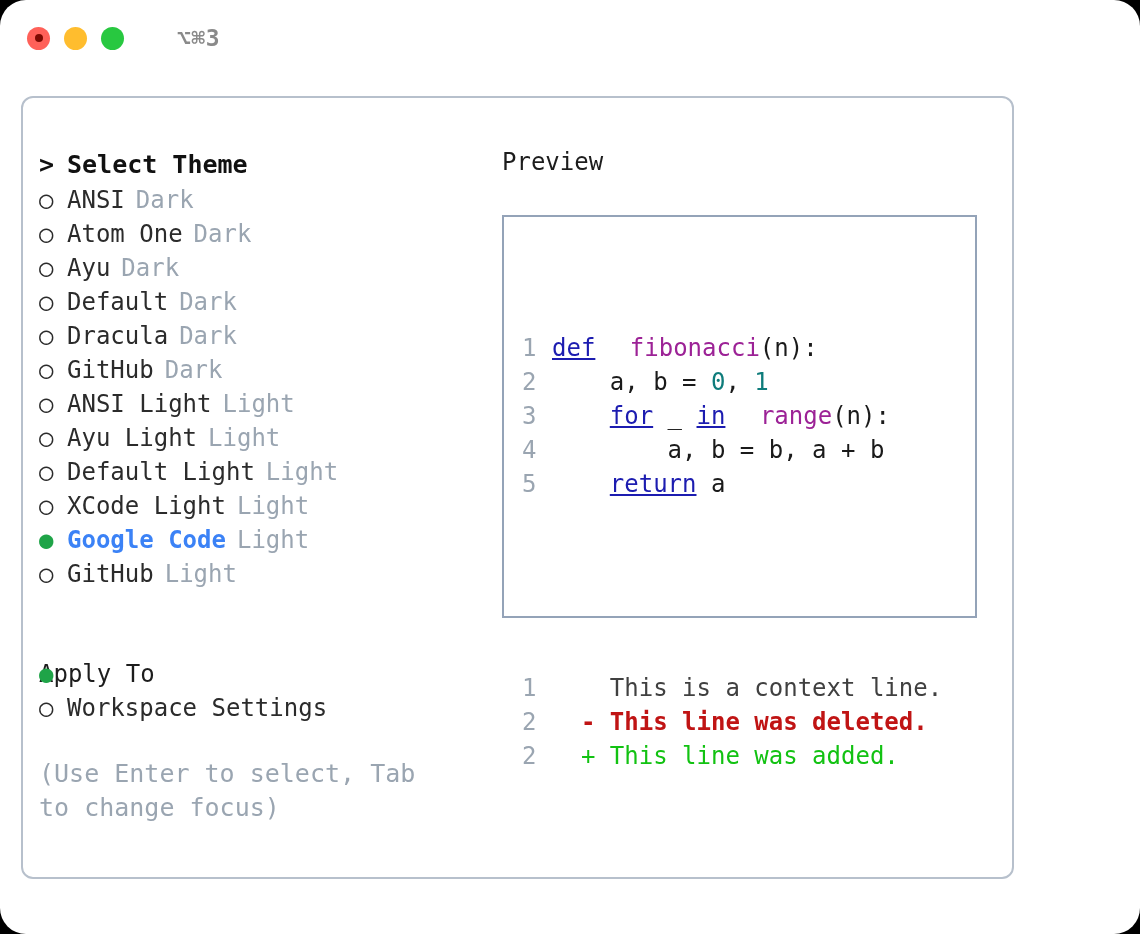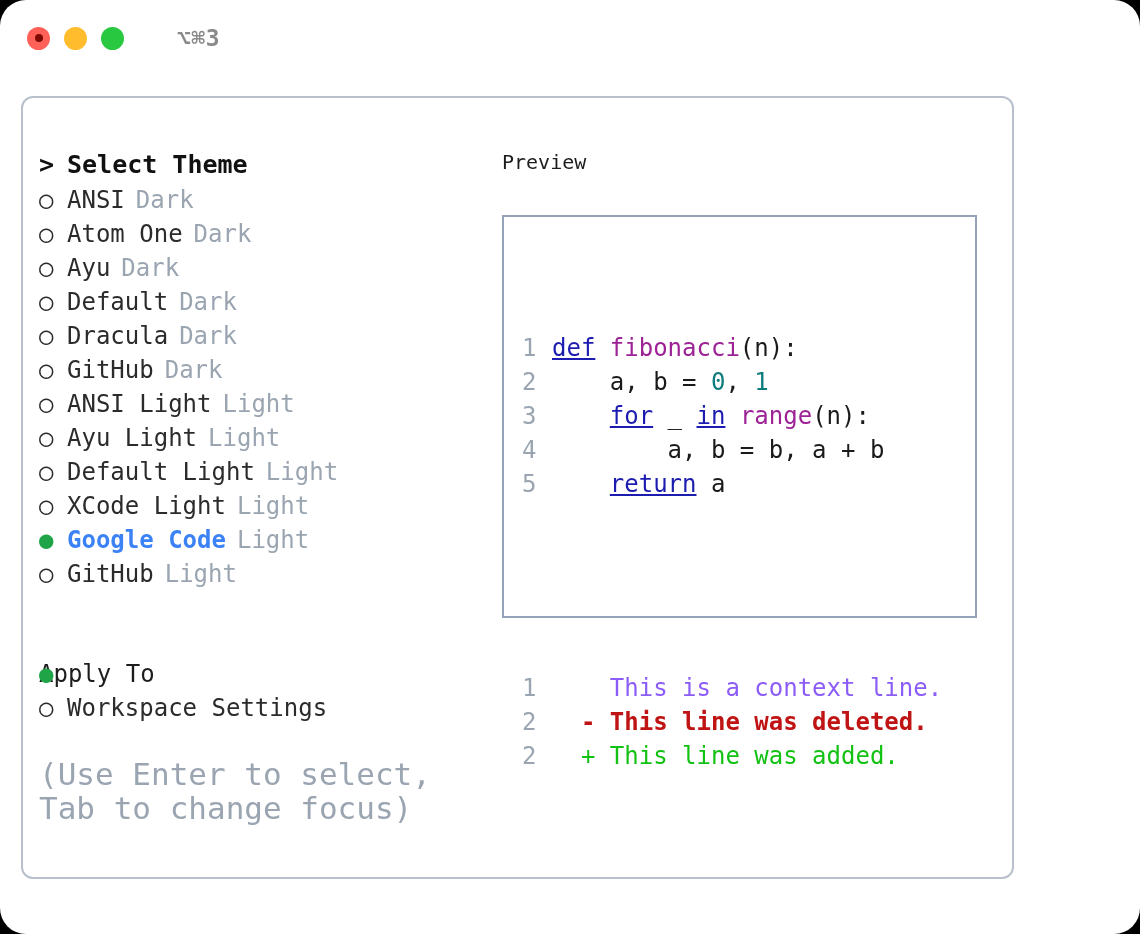--- a/index.html
+++ b/index.html
@@ -135,35 +135,35 @@
     display: flex;
     align-items: baseline;
     flex-direction: column;
   }
 
   .spacer-lg { height: 32px; }
   .spacer-md { height: 30px; }
 
   .hint {
     margin-top: 2px;
-    font-size: 31px;
+    font-size: 25px;
     line-height: 34px;
     color: #9aa5b1;
     width: 400px;
   }
 
   
   .right-col {
     position: absolute;
     left: 479px;
     top: 47px;
     width: 490px;
   }
   .preview-title {
-    font-size: 20px;
+    font-size: 24px;
     color: #1d1d1d;
     height: 34px;
     line-height: 34px;
   }
   .preview-box {
     margin-top: 36px;
     width: 475px;
     height: 403px;
     border: 2px solid #94a3b8;
     box-sizing: border-box;
@@ -182,26 +182,26 @@
   .cline { display: flex; align-items: baseline; white-space: pre; }
   .gutter {
     width: 30px;
     flex: 0 0 30px;
     color: #9aa5b1;
     text-align: left;
   }
   .ctext { color: #1a1a1a; }
 
   .tok-kw   { color: #1c1cb0; text-decoration: underline; }
-  .tok-fn   { color: #9c2296; }
+  .tok-fn   { color: #9c2296; margin-left: 20px; }
   .tok-num  { color: #0e7c7b; }
   .tok-pl   { color: #1a1a1a; }
 
   .diff-gap { height: 34px; }
-  .d-ctx { color: #8b5cf6; }
+  .d-ctx { color: #404040; }
   .d-del { color: #c01414; font-weight: bold; }
   .d-add { color: #12c212; }
 </style>
 </head>
 <body>
 
 <div class="window">
 
   <div class="titlebar">
     <div class="lights">

